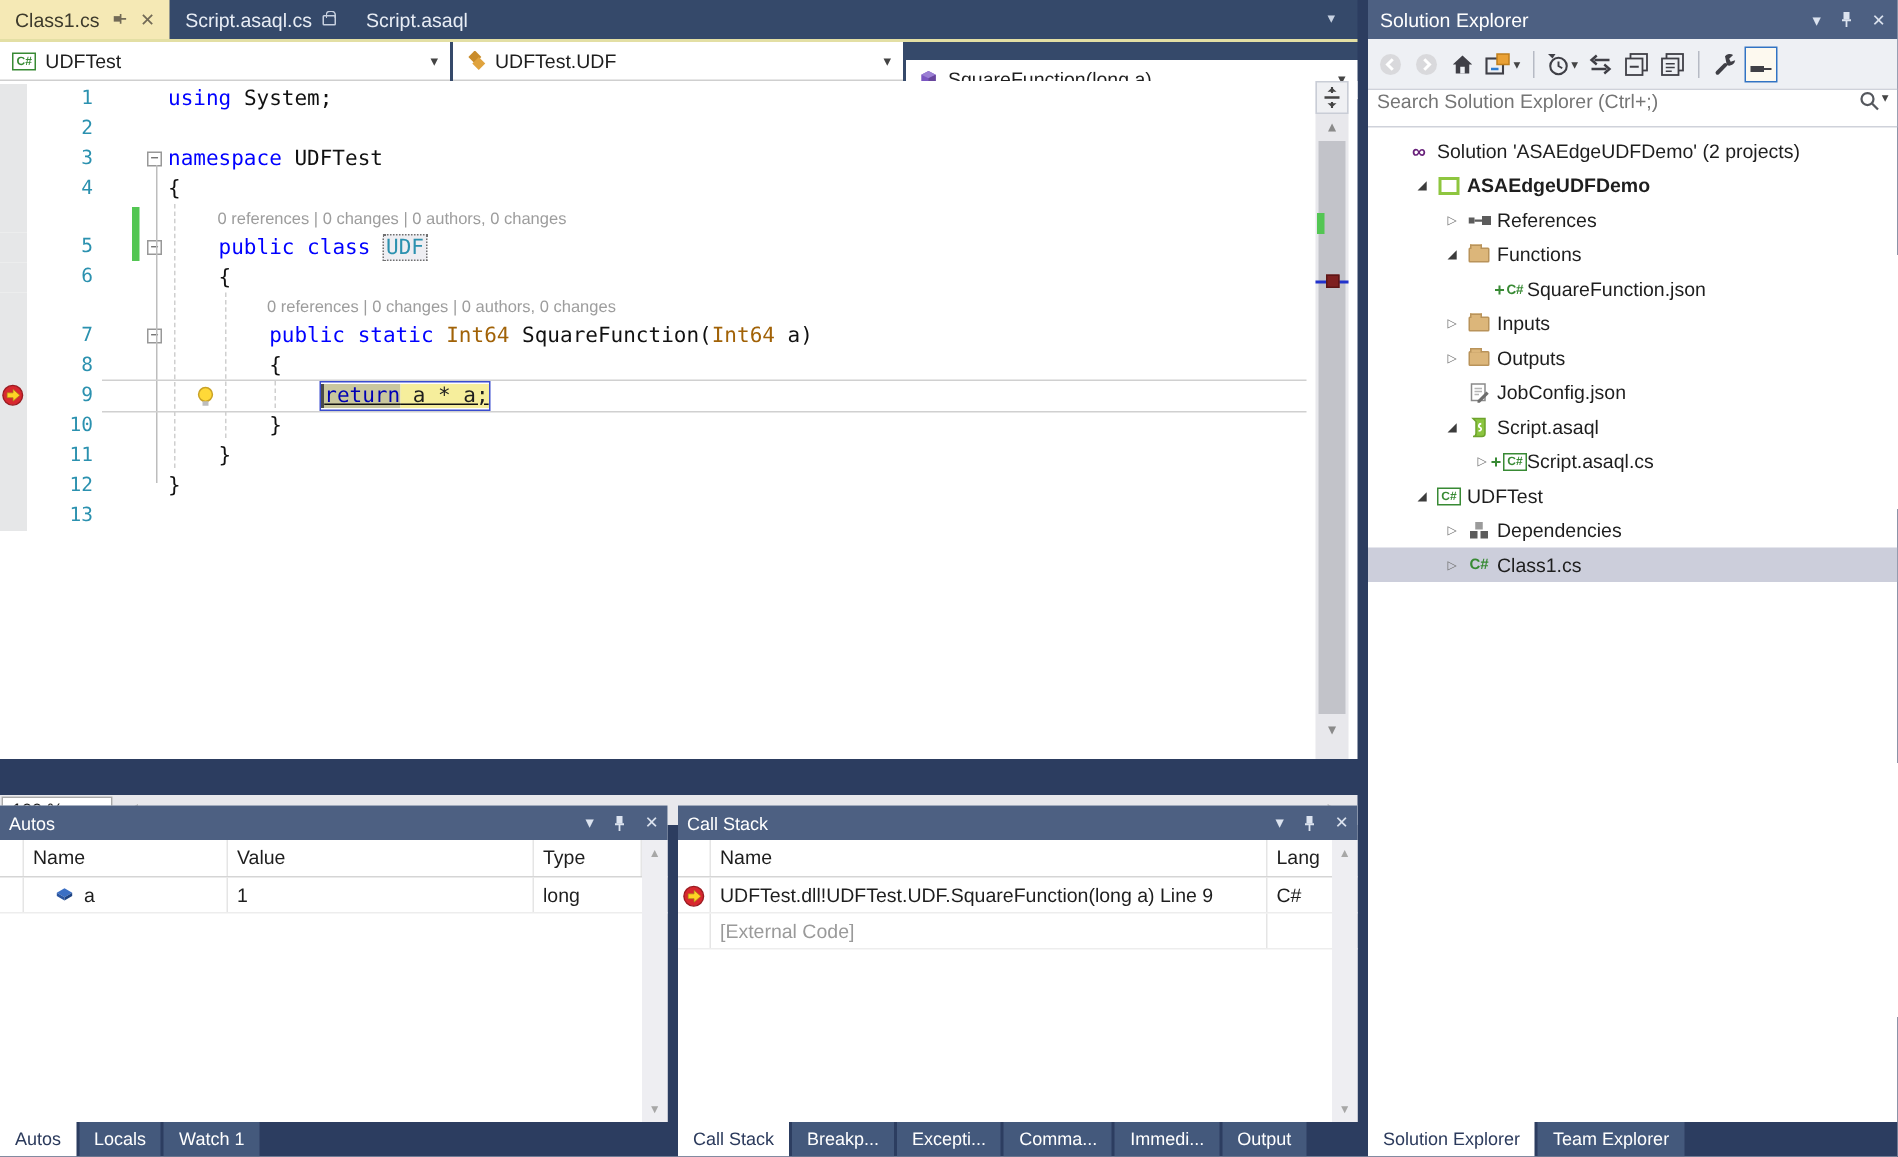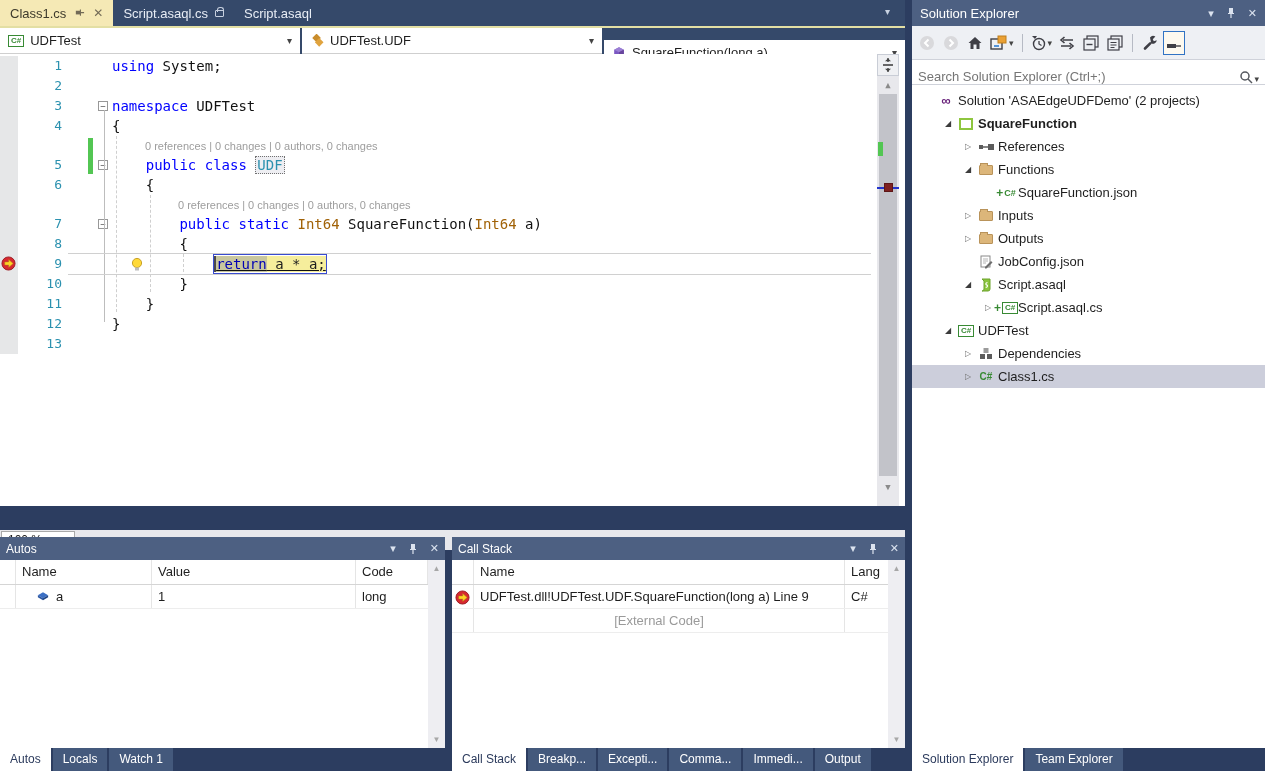--- a/index.html
+++ b/index.html
@@ -91,21 +91,21 @@
 
   
   .solution-explorer { position:absolute; left:912px; top:0; width:353px; height:748px; background:#ffffff; }
   .se-header { height:26px; background:#4d6082; color:#fff; font-size:13px; display:flex; align-items:center; padding:0 8px; }
   .se-header .ph-title { flex:1; }
   .se-toolbar { height:33px; background:#eef0f4; display:flex; align-items:center; padding:0 4px; gap:2px; }
   .tb-btn { height:24px; min-width:22px; display:flex; align-items:center; justify-content:center; padding:0 2px; }
   .tb-sep { width:1px; height:18px; background:#b6bac4; margin:0 4px; }
   .tb-dd { font-size:9px; color:#444; margin-left:1px; }
   .tb-toggle-on { border:1px solid #3173c4; background:#fdf9ef; }
-  .se-search { height:26px; border-top:1px solid #cfd2da; border-bottom:1px solid #cfd2da; background:#fff; display:flex; align-items:flex-end; padding:0 6px; }
+  .se-search { height:26px; border-top:1px solid #cfd2da; border-bottom:1px solid #cfd2da; background:#fff; display:flex; align-items:flex-start; padding:0 6px; }
   .se-search input { flex:1; border:none; outline:none; font-size:13px; color:#777; font-family:"Liberation Sans",sans-serif; background:transparent;}
   .se-tree { padding-top:4px; font-size:13px; color:#1e1e1e; }
   .tree-row { height:23px; display:flex; align-items:center; white-space:nowrap; }
   .tree-row.selected { background:#cccedb; }
   .tree-row.bold .tr-label { font-weight:bold; }
   .tr-arrow { width:16px; flex:none; text-align:center; font-size:8px; color:#707070; }
   .tr-arrow.exp { color:#3c3c3c; }
   .tr-icon { width:20px; flex:none; display:flex; align-items:center; justify-content:center; }
   .tr-label { margin-left:2px; }
   .plus { color:#388a34; font-weight:bold; font-size:12px; margin-right:1px; }
@@ -324,21 +324,21 @@
             <path d="M2 6.5h6M5 6.5V11" stroke="#dce3ef" stroke-width="1.2"></path>
           </svg>
         </span>
       <span class="ph-ico">✕</span>
     </div>
     <div class="grid" id="autos-grid" style="height:188px;">
         <div class="g-head">
           <span class="g-cell gutter" style="width: 16px;"></span>
           <span class="g-cell" style="width: 136px;">Name</span>
           <span class="g-cell" style="width: 204px;">Value</span>
-          <span class="g-cell" style="width: 72px;">Code</span>
+          <span class="g-cell" style="width: 72px;">Type</span>
         </div>
         <div class="g-row">
           <span class="g-cell gutter" style="width: 16px;"></span>
           <span class="g-cell" style="width: 136px;"><span style="margin:0 6px 0 14px;display:inline-block;vertical-align:-1px"><svg width="14" height="12" viewBox="0 0 16 14">
                 <path d="M2 6l6-3.5L14 6 8 9.5z" fill="#3b6fc4"></path>
                 <path d="M2 6v2.5L8 12V9.5z" fill="#2a55a0"></path>
                 <path d="M14 6v2.5L8 12V9.5z" fill="#1e4484"></path>
               </svg></span><span>a</span></span>
           <span class="g-cell" style="width: 204px;">1</span>
           <span class="g-cell" style="width: 72px; border-right: none;">long</span>
@@ -371,21 +371,21 @@
         <div class="g-row">
           <span class="g-cell gutter" style="width: 22px;"><span style="display:inline-block;margin:4px 0 0 3px"><svg width="15" height="15" viewBox="0 0 16 16">
                 <circle cx="8" cy="8" r="7" fill="#d8282f" stroke="#9b1c22"></circle>
                 <path d="M4 6.3h4.2V3.8L13 8l-4.8 4.2V9.7H4z" fill="#ffd324" stroke="#a8821c" stroke-width="0.5"></path>
               </svg></span></span>
           <span class="g-cell" style="width: 371px;">UDFTest.dll!UDFTest.UDF.SquareFunction(long a) Line 9</span>
           <span class="g-cell" style="width: 43px; border-right: none;">C#</span>
         </div>
         <div class="g-row">
           <span class="g-cell gutter" style="width: 22px;"></span>
-          <span class="g-cell gray" style="width: 371px; text-align: center;">[External Code]</span>
+          <span class="g-cell gray" style="width: 371px;">[External Code]</span>
           <span class="g-cell" style="width: 43px; border-right: none;"></span>
         </div>
       </div>
     <div class="panel-vscroll" style="top:23px; height:188px;">
       <span class="pv-arrow" style="top:4px">▲</span>
       <span class="pv-arrow" style="bottom:4px">▼</span>
     </div>
   </div>
 
   <div class="bottom-tabs">
@@ -509,21 +509,21 @@
           <span class="tr-icon">
             <span class="sol-ico">∞</span>
           </span>
           <span class="tr-label">Solution 'ASAEdgeUDFDemo' (2 projects)</span>
         </div>
         <div class="tree-row bold" style="padding-left: 28px;">
           <span class="tr-arrow exp">◢</span>
           <span class="tr-icon">
             <span class="asaproj-ico"></span>
           </span>
-          <span class="tr-label">SquareFunction</span>
+          <span class="tr-label">ASAEdgeUDFDemo</span>
         </div>
         <div class="tree-row" style="padding-left: 48px;">
           <span class="tr-arrow">▷</span>
           <span class="tr-icon">
             <svg width="15" height="12" viewBox="0 0 15 12">
               <rect x="0" y="4" width="4" height="4" fill="#5c5c5c"></rect>
               <rect x="9" y="3" width="6" height="6" fill="#5c5c5c"></rect>
               <path d="M4 6h5" stroke="#5c5c5c" stroke-width="1.5"></path>
             </svg>
           </span>

